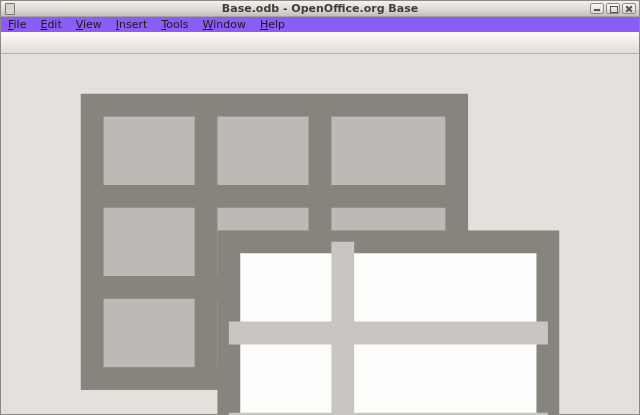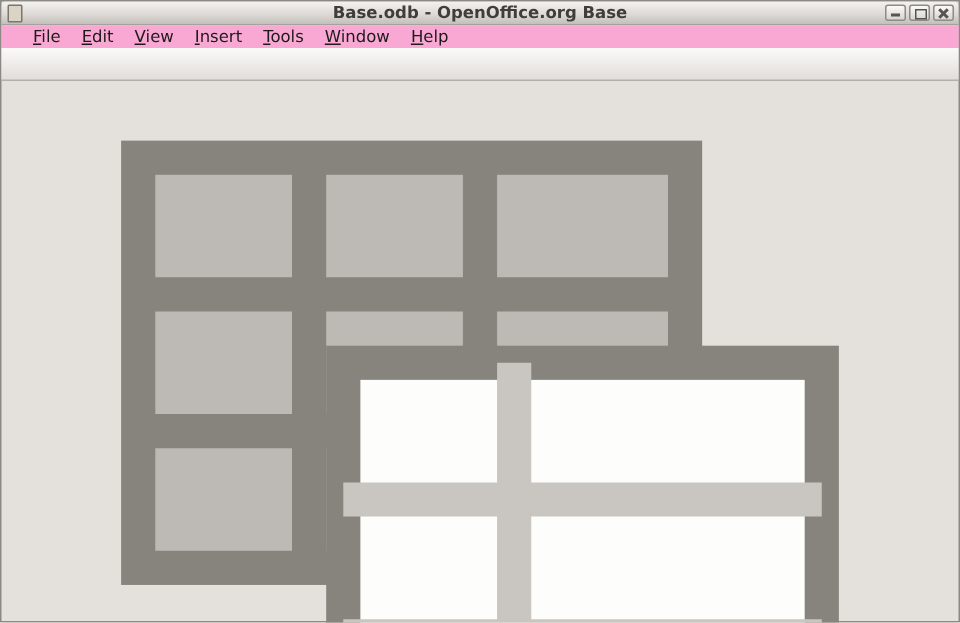--- a/index.html
+++ b/index.html
@@ -19,22 +19,22 @@
   .win-controls { position:absolute; right:3px; top:2px; display:flex; gap:2px; }
   .wbtn { width:14px; height:11px; border:1px solid #8f8c88; border-radius:2px;
     background:linear-gradient(#fafaf9,#d8d5d1); position:relative; }
   .wbtn-min::after { content:""; position:absolute; left:3px; right:3px; bottom:2px; height:2px; background:#57554f; }
   .wbtn-max::after { content:""; position:absolute; left:3px; top:2px; width:6px; height:5px; border:1px solid #57554f; }
   .wbtn-close::before, .wbtn-close::after { content:""; position:absolute; left:2px; top:4px; width:8px; height:2px; background:#57554f; }
   .wbtn-close::before { transform:rotate(45deg); }
   .wbtn-close::after { transform:rotate(-45deg); }
 
   
-  .menubar { position:absolute; left:0; top:16px; right:0; height:15px; background:#f9a8d4;
-    display:flex; align-items:center; padding-left:14px;text-align:center; }
+  .menubar { position:absolute; left:0; top:16px; right:0; height:15px; background:#8b5cf6;
+    display:flex; align-items:center; padding-left:0;text-align:center; }
   .menu-item { padding:0 7px; font-size:11px; color:#1c1b1a; }
 
   
   .toolbar { position:absolute; left:0; top:31px; right:0; height:22px;
     background:linear-gradient(#fbfaf9,#e1ded9); border-bottom:1px solid #b3b0ab;
     display:flex; align-items:center; gap:1px; padding-left:2px; }
   .grip { width:5px; height:16px; margin:0 2px;
     background-image:radial-gradient(#9a97" 1px, transparent 1.2px);
     background-image:radial-gradient(#999691 1px, transparent 1.2px); background-size:4px 4px; }
   .tsep { width:1px; height:16px; background:#b9b6b1; margin:0 3px; }

